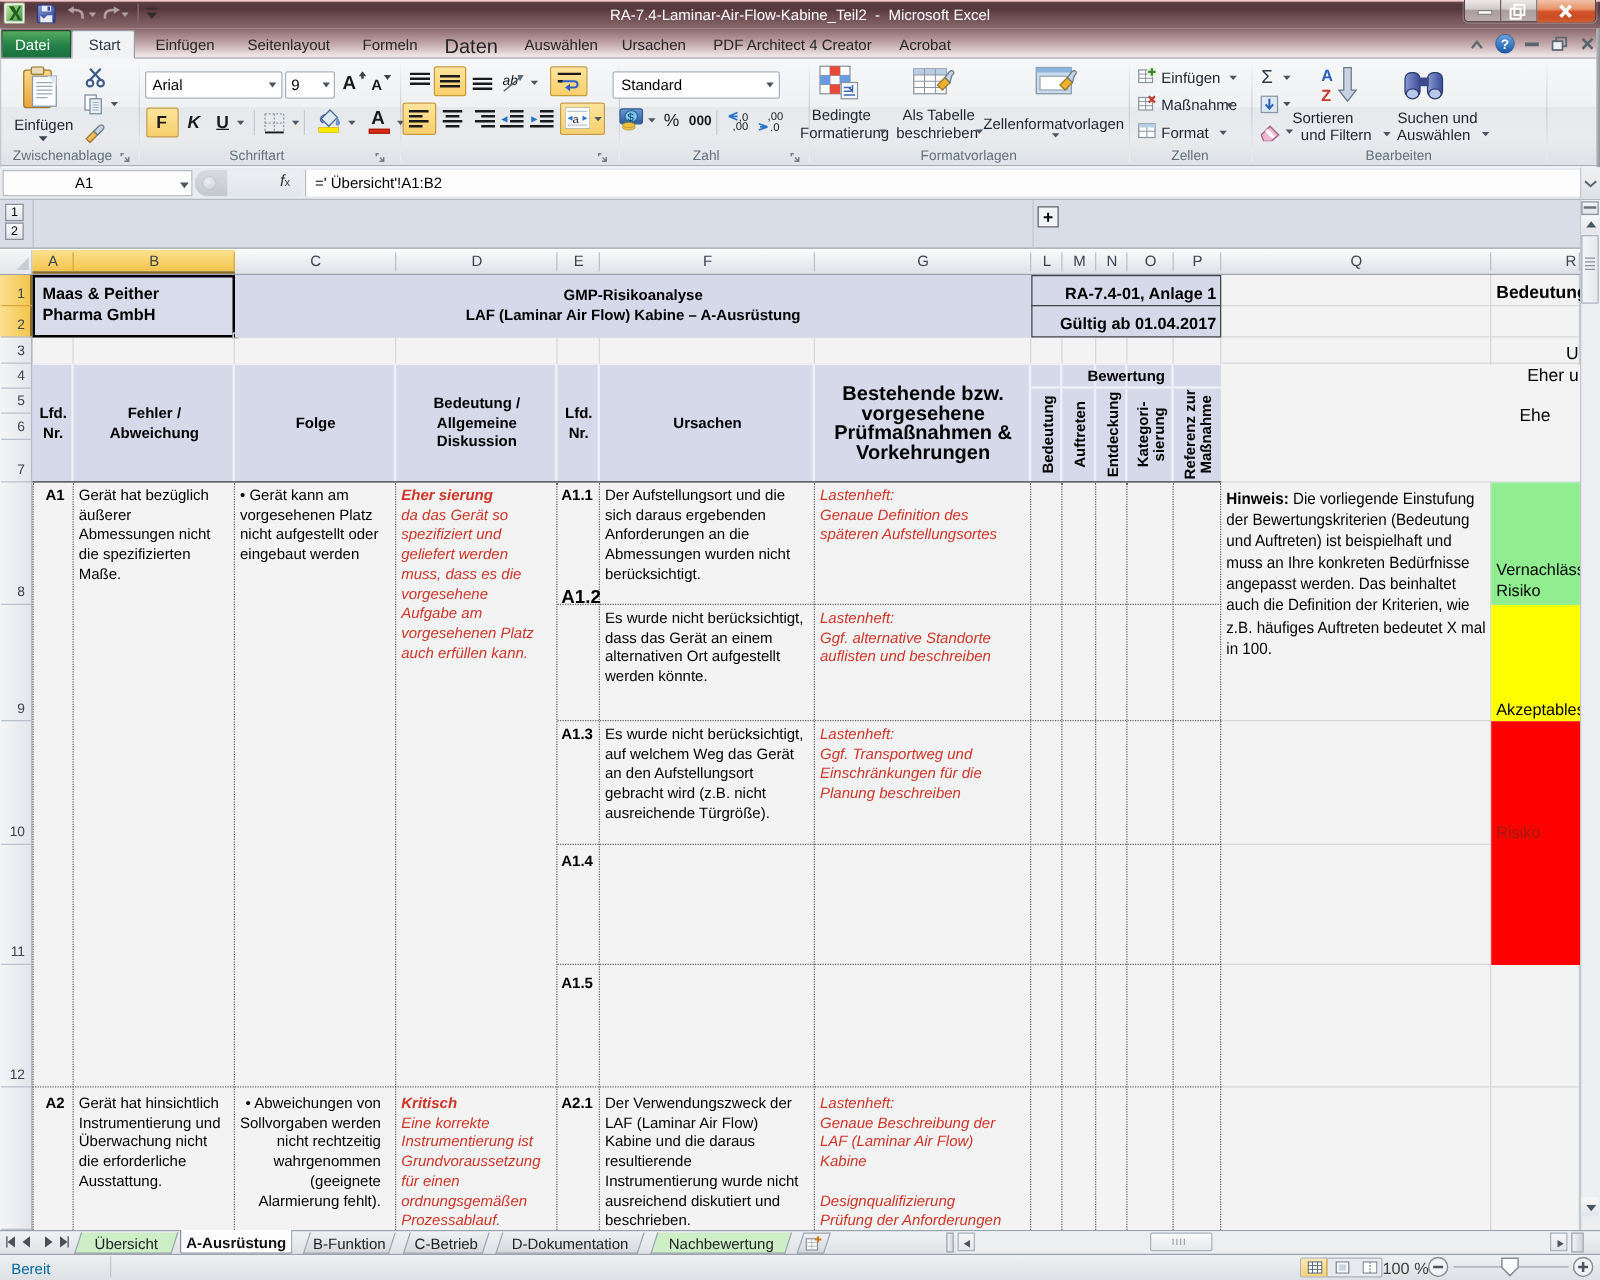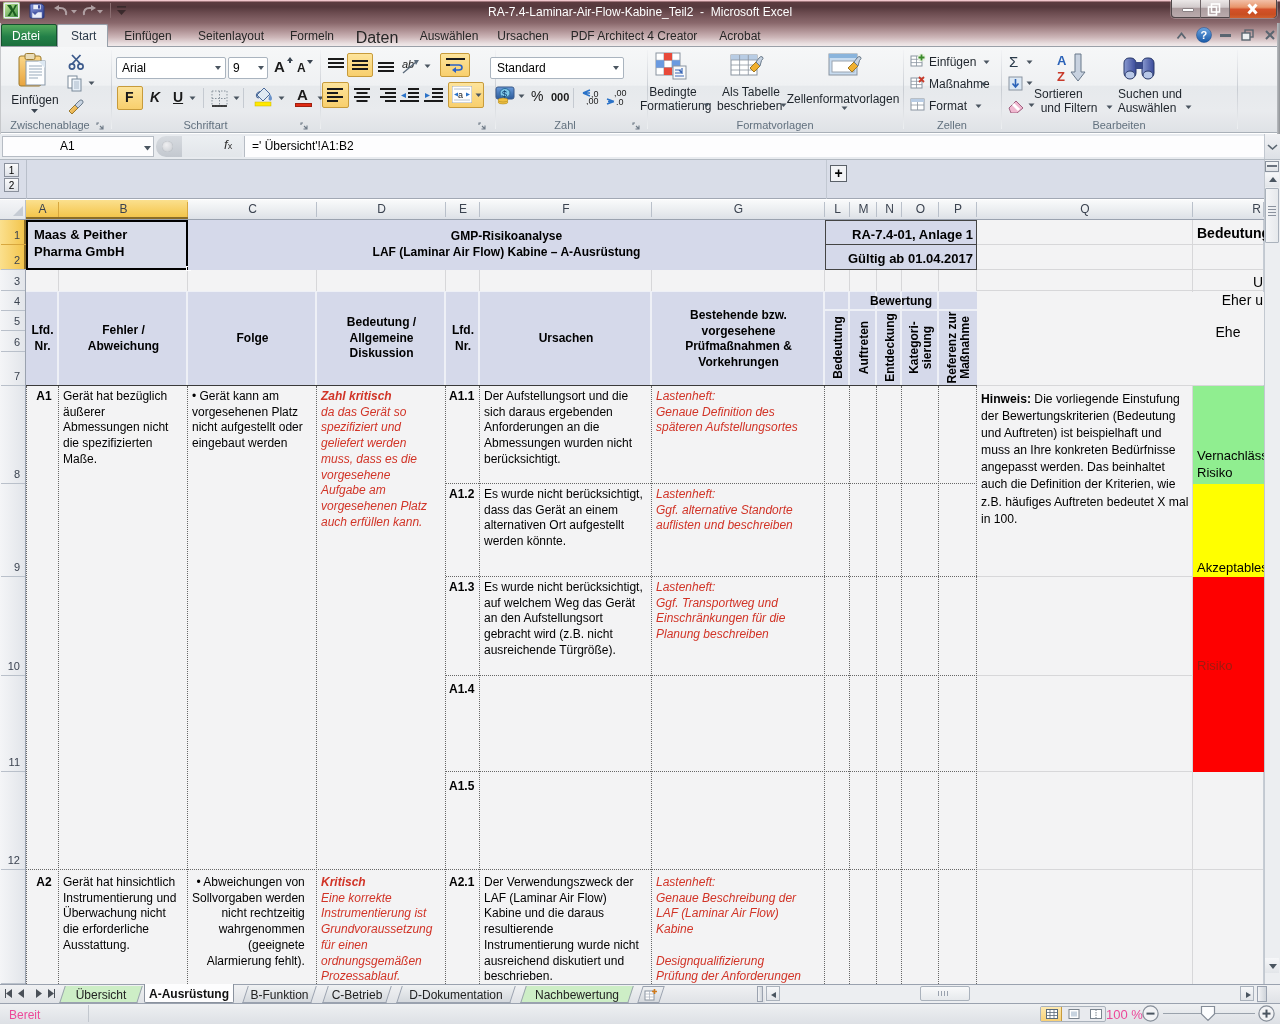--- a/index.html
+++ b/index.html
@@ -617,35 +617,35 @@
 <div style="position:absolute;left:1197px;top:226px;font-size:14px;line-height:15.7px;color:#000;font-weight:bold;text-align:left;white-space:nowrap;">Bedeutung</div>
 <div style="position:absolute;left:1193px;top:275px;font-size:14px;line-height:15.7px;color:#000;font-weight:normal;width:70px;text-align:right;white-space:nowrap;">U</div>
 <div style="position:absolute;left:1193px;top:293px;font-size:14px;line-height:15.7px;color:#000;font-weight:normal;width:70px;text-align:right;white-space:nowrap;">Eher u</div>
 <div style="position:absolute;left:1193px;top:325px;font-size:14px;line-height:15.7px;color:#000;font-weight:normal;width:70px;text-align:center;white-space:nowrap;">Ehe</div>
 <div style="position:absolute;left:26px;top:323px;font-size:12px;line-height:15.7px;color:#000;font-weight:bold;width:33px;text-align:center;white-space:nowrap;">Lfd.<br>Nr.</div>
 <div style="position:absolute;left:59px;top:323px;font-size:12px;line-height:15.7px;color:#000;font-weight:bold;width:129px;text-align:center;white-space:nowrap;">Fehler /<br>Abweichung</div>
 <div style="position:absolute;left:188px;top:331px;font-size:12px;line-height:15.7px;color:#000;font-weight:bold;width:129px;text-align:center;white-space:nowrap;">Folge</div>
 <div style="position:absolute;left:317px;top:315px;font-size:12px;line-height:15.7px;color:#000;font-weight:bold;width:129px;text-align:center;white-space:nowrap;">Bedeutung /<br>Allgemeine<br>Diskussion</div>
 <div style="position:absolute;left:446px;top:323px;font-size:12px;line-height:15.7px;color:#000;font-weight:bold;width:34px;text-align:center;white-space:nowrap;">Lfd.<br>Nr.</div>
 <div style="position:absolute;left:480px;top:331px;font-size:12px;line-height:15.7px;color:#000;font-weight:bold;width:172px;text-align:center;white-space:nowrap;">Ursachen</div>
-<div style="position:absolute;left:652px;top:308px;font-size:12px;line-height:15.7px;color:#000;font-weight:bold;width:173px;text-align:center;white-space:nowrap;">Bestehende bzw.<br>vorgesehene<br>Prüfmaßnahmen &amp;<br>Vorkehrungen</div>
+<div style="position:absolute;left:652px;top:308px;font-size:16px;line-height:15.7px;color:#000;font-weight:bold;width:173px;text-align:center;white-space:nowrap;">Bestehende bzw.<br>vorgesehene<br>Prüfmaßnahmen &amp;<br>Vorkehrungen</div>
 <div style="position:absolute;left:825px;top:294px;font-size:12px;line-height:15.7px;color:#000;font-weight:bold;width:152px;text-align:center;white-space:nowrap;">Bewertung</div>
 <div style="position:absolute;left:832px;top:384px;width:73px;height:25px;transform:rotate(-90deg);transform-origin:0 0;font-size:12px;font-weight:bold;line-height:13px;white-space:nowrap;text-align:center;">Bedeutung</div>
 <div style="position:absolute;left:858px;top:384px;width:73px;height:27px;transform:rotate(-90deg);transform-origin:0 0;font-size:12px;font-weight:bold;line-height:13px;white-space:nowrap;text-align:center;">Auftreten</div>
 <div style="position:absolute;left:884px;top:384px;width:73px;height:25px;transform:rotate(-90deg);transform-origin:0 0;font-size:12px;font-weight:bold;line-height:13px;white-space:nowrap;text-align:center;">Entdeckung</div>
 <div style="position:absolute;left:908px;top:384px;width:73px;height:37px;transform:rotate(-90deg);transform-origin:0 0;font-size:12px;font-weight:bold;line-height:13px;white-space:nowrap;text-align:center;">Kategori-<br>sierung</div>
 <div style="position:absolute;left:946px;top:384px;width:73px;height:38px;transform:rotate(-90deg);transform-origin:0 0;font-size:12px;font-weight:bold;line-height:13px;white-space:nowrap;text-align:center;">Referenz zur<br>Maßnahme</div>
 <div style="position:absolute;left:31px;top:389px;font-size:12px;line-height:15.7px;color:#000;font-weight:bold;width:26px;text-align:center;white-space:nowrap;">A1</div>
 <div style="position:absolute;left:63px;top:389px;font-size:12px;line-height:15.7px;color:#000;font-weight:normal;text-align:left;white-space:nowrap;">Gerät hat bezüglich<br>äußerer<br>Abmessungen nicht<br>die spezifizierten<br>Maße.</div>
 <div style="position:absolute;left:192px;top:389px;font-size:12px;line-height:15.7px;color:#000;font-weight:normal;text-align:left;white-space:nowrap;">• Gerät kann am<br>vorgesehenen Platz<br>nicht aufgestellt oder<br>eingebaut werden</div>
-<div style="position:absolute;left:321px;top:389px;font-size:12px;line-height:15.7px;color:#d13427;font-weight:normal;font-style:italic;text-align:left;white-space:nowrap;"><b>Zahl kritisch</b><br>da das Gerät so<br>spezifiziert und<br>geliefert werden<br>muss, dass es die<br>vorgesehene<br>Aufgabe am<br>vorgesehenen Platz<br>auch erfüllen kann.</div>
+<div style="position:absolute;left:321px;top:389px;font-size:12px;line-height:15.7px;color:#d13427;font-weight:normal;font-style:italic;text-align:left;white-space:nowrap;"><b>Eher sierung</b><br>da das Gerät so<br>spezifiziert und<br>geliefert werden<br>muss, dass es die<br>vorgesehene<br>Aufgabe am<br>vorgesehenen Platz<br>auch erfüllen kann.</div>
 <div style="position:absolute;left:449px;top:389px;font-size:12px;line-height:15.7px;color:#000;font-weight:bold;text-align:left;white-space:nowrap;">A1.1</div>
 <div style="position:absolute;left:484px;top:389px;font-size:12px;line-height:15.7px;color:#000;font-weight:normal;text-align:left;white-space:nowrap;">Der Aufstellungsort und die<br>sich daraus ergebenden<br>Anforderungen an die<br>Abmessungen wurden nicht<br>berücksichtigt.</div>
 <div style="position:absolute;left:656px;top:389px;font-size:12px;line-height:15.7px;color:#d13427;font-weight:normal;font-style:italic;text-align:left;white-space:nowrap;">Lastenheft:<br>Genaue Definition des<br>späteren Aufstellungsortes</div>
-<div style="position:absolute;left:449px;top:487px;font-size:12px;line-height:15.7px;color:#000;font-weight:bold;text-align:right;white-space:nowrap;">A1.2</div>
+<div style="position:absolute;left:449px;top:470px;font-size:15px;line-height:15.7px;color:#000;font-weight:bold;text-align:right;white-space:nowrap;">A1.2</div>
 <div style="position:absolute;left:484px;top:487px;font-size:12px;line-height:15.7px;color:#000;font-weight:normal;text-align:left;white-space:nowrap;">Es wurde nicht berücksichtigt,<br>dass das Gerät an einem<br>alternativen Ort aufgestellt<br>werden könnte.</div>
 <div style="position:absolute;left:656px;top:487px;font-size:12px;line-height:15.7px;color:#d13427;font-weight:normal;font-style:italic;text-align:left;white-space:nowrap;">Lastenheft:<br>Ggf. alternative Standorte<br>auflisten und beschreiben</div>
 <div style="position:absolute;left:449px;top:580px;font-size:12px;line-height:15.7px;color:#000;font-weight:bold;text-align:left;white-space:nowrap;">A1.3</div>
 <div style="position:absolute;left:484px;top:580px;font-size:12px;line-height:15.7px;color:#000;font-weight:normal;text-align:left;white-space:nowrap;">Es wurde nicht berücksichtigt,<br>auf welchem Weg das Gerät<br>an den Aufstellungsort<br>gebracht wird (z.B. nicht<br>ausreichende Türgröße).</div>
 <div style="position:absolute;left:656px;top:580px;font-size:12px;line-height:15.7px;color:#d13427;font-weight:normal;font-style:italic;text-align:left;white-space:nowrap;">Lastenheft:<br>Ggf. Transportweg und<br>Einschränkungen für die<br>Planung beschreiben</div>
 <div style="position:absolute;left:449px;top:682px;font-size:12px;line-height:15.7px;color:#000;font-weight:bold;text-align:left;white-space:nowrap;">A1.4</div>
 <div style="position:absolute;left:449px;top:779px;font-size:12px;line-height:15.7px;color:#000;font-weight:bold;text-align:left;white-space:nowrap;">A1.5</div>
 <div style="position:absolute;left:31px;top:875px;font-size:12px;line-height:15.7px;color:#000;font-weight:bold;width:26px;text-align:center;white-space:nowrap;">A2</div>
 <div style="position:absolute;left:63px;top:875px;font-size:12px;line-height:15.7px;color:#000;font-weight:normal;text-align:left;white-space:nowrap;">Gerät hat hinsichtlich<br>Instrumentierung und<br>Überwachung nicht<br>die erforderliche<br>Ausstattung.</div>
 <div style="position:absolute;left:192px;top:875px;font-size:12px;line-height:15.7px;color:#000;font-weight:normal;text-align:right;white-space:nowrap;">• Abweichungen von<br>Sollvorgaben werden<br>nicht rechtzeitig<br>wahrgenommen<br>(geeignete<br>Alarmierung fehlt).</div>
@@ -712,37 +712,37 @@
 <div style="position:absolute;left:938px;top:991px;width:1px;height:5px;background:#9aa2ae;"></div>
 <div style="position:absolute;left:941px;top:991px;width:1px;height:5px;background:#9aa2ae;"></div>
 <div style="position:absolute;left:944px;top:991px;width:1px;height:5px;background:#9aa2ae;"></div>
 <div style="position:absolute;left:947px;top:991px;width:1px;height:5px;background:#9aa2ae;"></div>
 <div style="position:absolute;left:1240px;top:986px;width:14px;height:15px;background:linear-gradient(#f6f7f9,#e2e5e9);border:1px solid #aab2bc;"></div>
 <svg class="ab" style="left:1245px;top:991px" width="7" height="8" viewBox="0 0 7 8">
     <path d="M1 1 L6 4 L1 7 Z" fill="#4a5560"></path>
   </svg>
 <div style="position:absolute;left:1257px;top:986px;width:10px;height:16px;background:linear-gradient(90deg,#f2f3f5,#cfd4da);border:1px solid #9aa2af;"></div>
 <div style="position:absolute;left:0px;top:1003px;width:1280px;height:21px;background:linear-gradient(#eef0f2,#dde0e5);border-top:1px solid #9aa2af;"></div>
-<div style="position:absolute;left:9px;top:1008px;font-size:12px;font-weight:normal;color:#ec4899;white-space:nowrap;">Bereit</div>
+<div style="position:absolute;left:9px;top:1008px;font-size:12px;font-weight:normal;color:#0369a1;white-space:nowrap;">Bereit</div>
 <div style="position:absolute;left:88px;top:1005px;width:1px;height:17px;background:#c2c7ce;"></div>
 <div style="position:absolute;left:1040px;top:1006px;width:66px;height:16px;background:#e8eaee;border:1px solid #aab2bc;border-radius:2px;"></div>
 <div style="position:absolute;left:1041px;top:1007px;width:21px;height:14px;background:linear-gradient(#fde9b0,#f8d177);border-right:1px solid #c79b3b;"></div>
 <svg class="ab" style="left:1046px;top:1009px" width="12" height="10" viewBox="0 0 12 10">
 <rect x="0.5" y="0.5" width="11" height="9" fill="#fff" stroke="#5a6a7a"></rect>
     <path d="M0.5 3.5 H11.5 M0.5 6.5 H11.5 M4 0.5 V9.5 M8 0.5 V9.5" stroke="#5a6a7a" stroke-width="0.8"></path>
   </svg>
 <svg class="ab" style="left:1068px;top:1009px" width="12" height="10" viewBox="0 0 12 10">
 <rect x="1" y="0.5" width="10" height="9" fill="#fff" stroke="#7a848e"></rect>
     <rect x="3" y="2.5" width="6" height="5" fill="#c8d4e0"></rect>
   </svg>
 <svg class="ab" style="left:1090px;top:1009px" width="12" height="10" viewBox="0 0 12 10">
 <rect x="0.5" y="0.5" width="11" height="9" fill="#fff" stroke="#7a848e"></rect>
     <path d="M6 0.5 V9.5" stroke="#7a848e" stroke-dasharray="1.5,1"></path>
   </svg>
-<div style="position:absolute;left:1106px;top:1007px;font-size:13px;font-weight:normal;color:#ec4899;white-space:nowrap;">100 %</div>
+<div style="position:absolute;left:1106px;top:1007px;font-size:13px;font-weight:normal;color:#404040;white-space:nowrap;">100 %</div>
 <svg class="ab" style="left:1142px;top:1005px" width="17" height="17" viewBox="0 0 17 17">
 <circle cx="8.5" cy="8.5" r="7.6" fill="#f2f3f5" stroke="#858d98" stroke-width="1.2"></circle>
     <rect x="4.5" y="7.6" width="8" height="2" fill="#4a5560"></rect>
   </svg>
 <div style="position:absolute;left:1163px;top:1013px;width:92px;height:1px;background:#9aa2ac;"></div>
 <svg class="ab" style="left:1200px;top:1005px" width="16" height="17" viewBox="0 0 16 17">
 <path d="M1.5 1.5 L14.5 1.5 L14.5 9 L8 15.5 L1.5 9 Z" fill="#fcfdfe" stroke="#858d98" stroke-width="1.2"></path>
   </svg>
 <svg class="ab" style="left:1258px;top:1005px" width="17" height="17" viewBox="0 0 17 17">
 <circle cx="8.5" cy="8.5" r="7.6" fill="#f2f3f5" stroke="#858d98" stroke-width="1.2"></circle>

